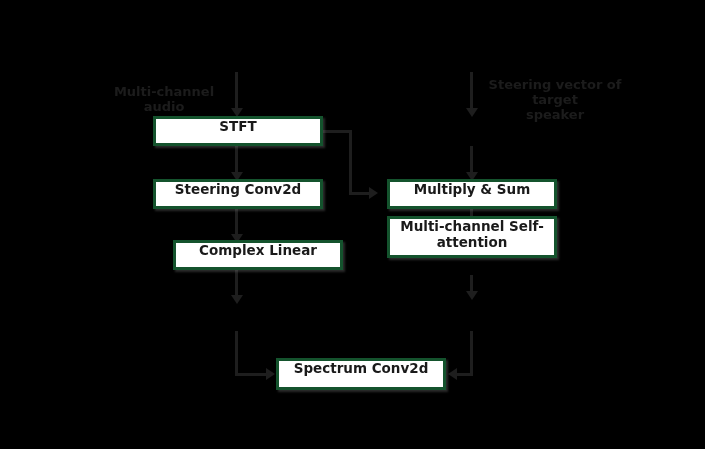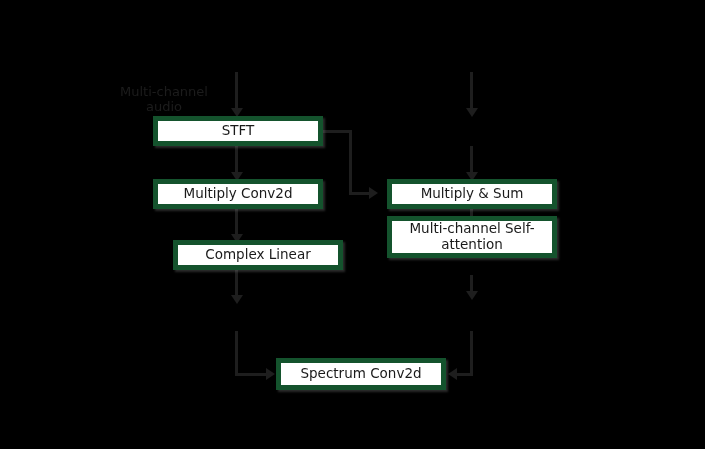--- a/index.html
+++ b/index.html
@@ -7,28 +7,29 @@
     padding: 0;
     background: #000000;
   }
   #canvas {
     position: relative;
     width: 705px;
     height: 449px;
     background: #000000;
     overflow: hidden;
     font-family: "DejaVu Sans", sans-serif;
+    font-weight: bold;
   }
   .node {
     position: absolute;
     background: #ffffff;
-    border: 5px solid #14532d;
+    border: 3px solid #14532d;
     box-sizing: border-box;
     display: flex;
-    align-items: center;
+    align-items: flex-start;
     justify-content: center;
     text-align: center;
     color: #1a1a1a;
     font-size: 13.5px;
     line-height: 1.15;
     box-shadow: 2px 2px 2px rgba(120,120,120,0.35);
     padding: 0 4px;
   }
   .node span { display: block; }
   .caption {
@@ -67,20 +68,22 @@
     border-right: 9px solid #1e1e1e;
   }
 </style>
 </head>
 <body>
 
 <div id="canvas">
 
   <div class="caption" style="left:104px; top:85px; width:120px;">Multi-channel audio</div>
 
+  <div class="caption" style="left:470px; top:78px; width:170px;">Steering vector of target
+speaker</div>
 
   <div class="edge v" style="left:235px; top:72px; height:38px;"></div>
   <div class="arrow-down" style="left:231px; top:108px;"></div>
 
   <div class="edge v" style="left:470px; top:72px; height:38px;"></div>
   <div class="arrow-down" style="left:466px; top:108px;"></div>
 
   <div class="edge v" style="left:235px; top:146px; height:28px;"></div>
   <div class="arrow-down" style="left:231px; top:172px;"></div>
 
@@ -113,21 +116,21 @@
   <div class="edge v" style="left:470px; top:331px; height:44px;"></div>
   <div class="edge h" style="left:455px; top:373px; width:18px;"></div>
   <div class="arrow-left" style="left:448px; top:368px;"></div>
 
   <div class="node" style="left:153px; top:116px; width:170px; height:30px;">
     <span>STFT</span>
   </div>
 
 
   <div class="node" style="left:153px; top:179px; width:170px; height:30px;">
-    <span>Multiply Conv2d</span>
+    <span>Steering Conv2d</span>
   </div>
 
   <div class="node" style="left:387px; top:179px; width:170px; height:30px;">
     <span>Multiply &amp; Sum</span>
   </div>
 
   <div class="node" style="left:153px; top:240px; width:170px; height:30px;margin-left:20px;">
     <span>Complex Linear</span>
   </div>
 

